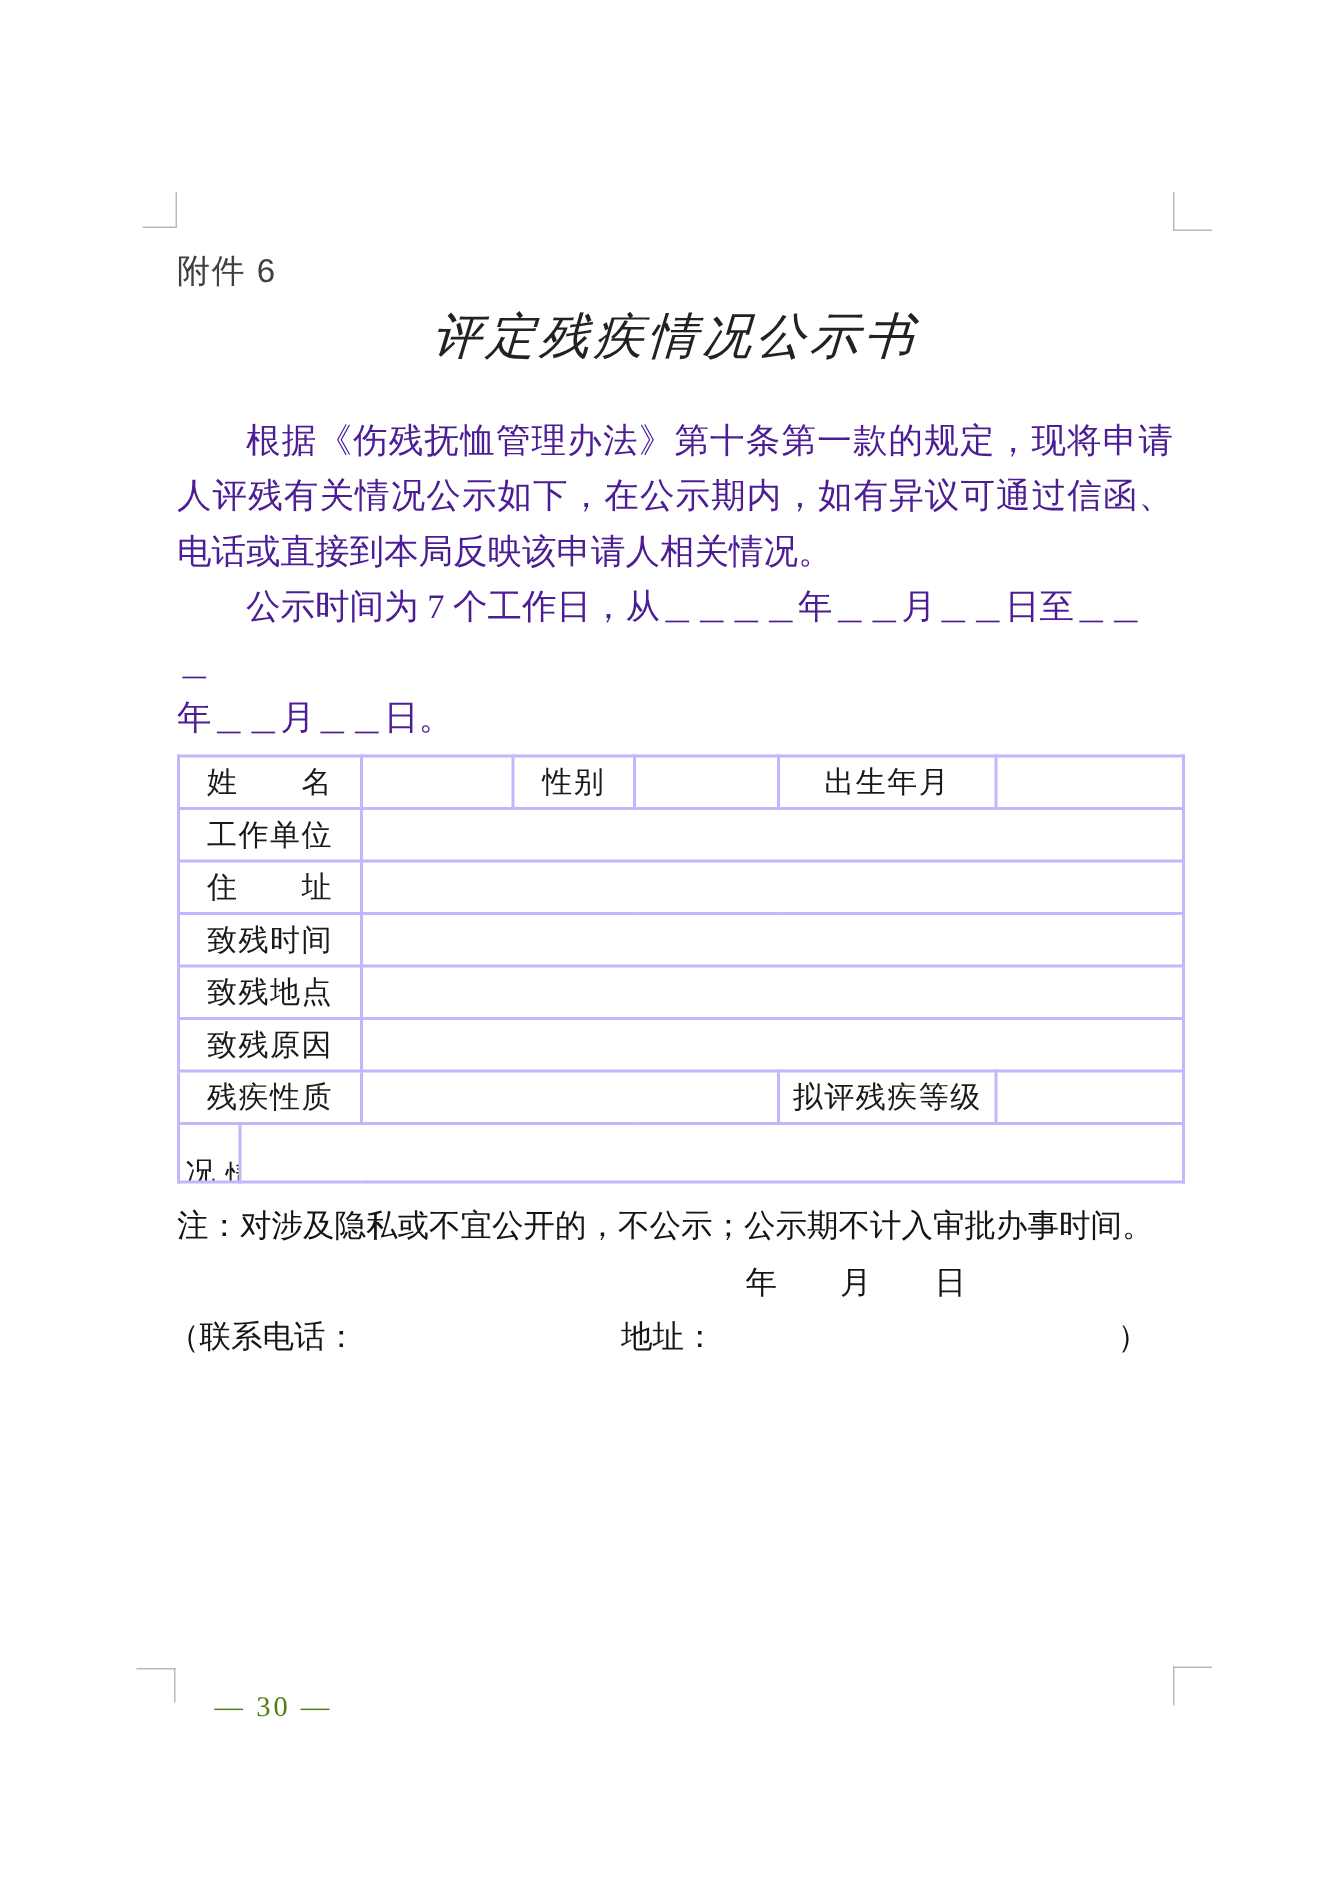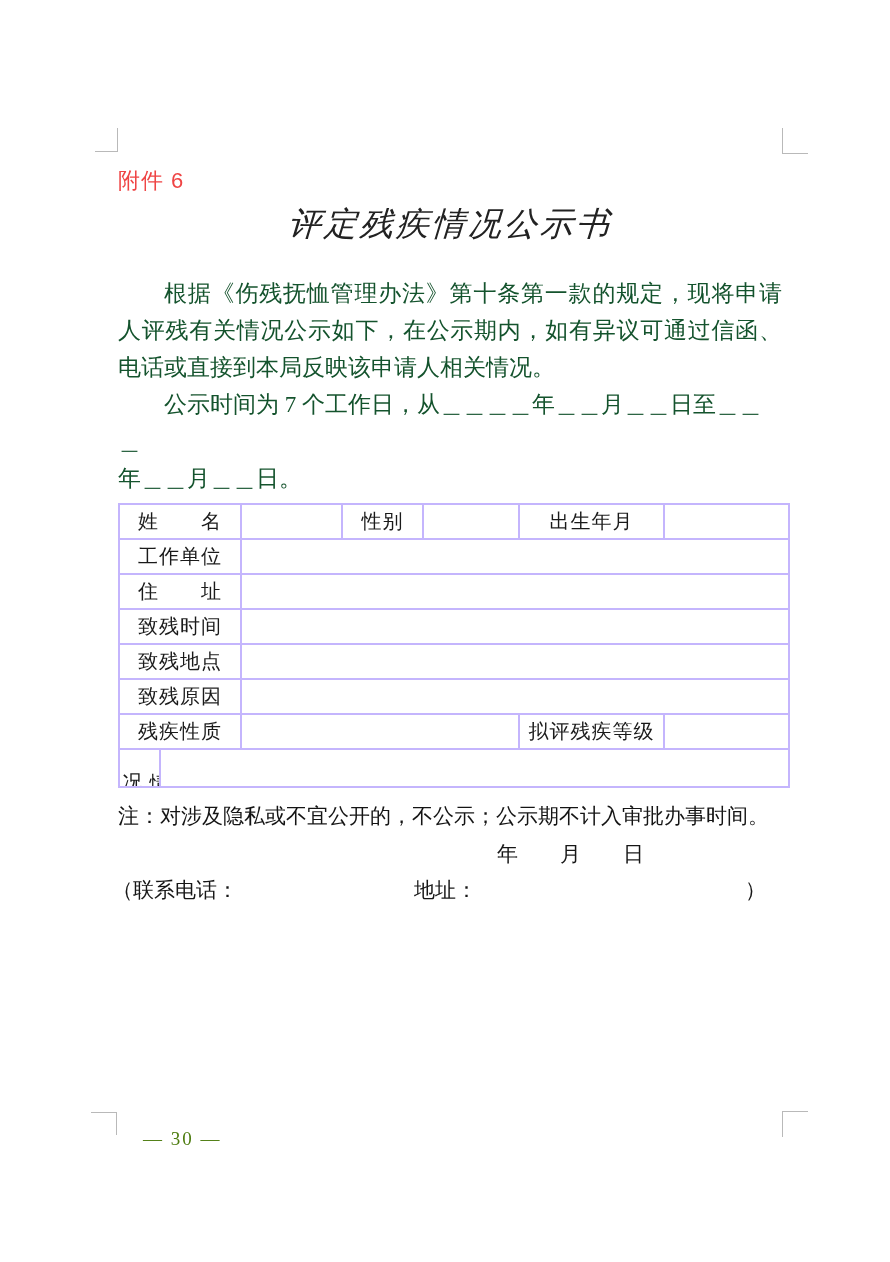--- a/index.html
+++ b/index.html
@@ -28,32 +28,32 @@
     position: absolute;
     left: 118px;
     top: 152px;
     width: 664px;
   }
   .attachment {
     margin-top: 14px;
     font-family: "Liberation Sans", "DejaVu Sans", sans-serif;
     font-size: 22px;
     letter-spacing: 1px;
-    color: #ef4444;
+    color: #404040;
   }
   .doc-title {
     margin-top: 6px;
     text-align: center;
     font-size: 33px;
     letter-spacing: 3px;
     font-style: italic;
     transform: skewX(-3deg);
     color: #222;
   }
-  .para { font-size: 23px; line-height: 37px; color: #14532d; }
+  .para { font-size: 23px; line-height: 37px; color: #4c1d95; }
   .intro { margin-top: 28px; }
   .intro .pline { text-align: justify; }
   .intro .pline.justify-full { text-align-last: justify; }
   .intro .pline.first { text-indent: 2em; }
   .period { margin-top: 0; }
   .period .pline.first { text-indent: 2em; }
 
   table.form {
     margin-top: 6px;
     width: 670px;

